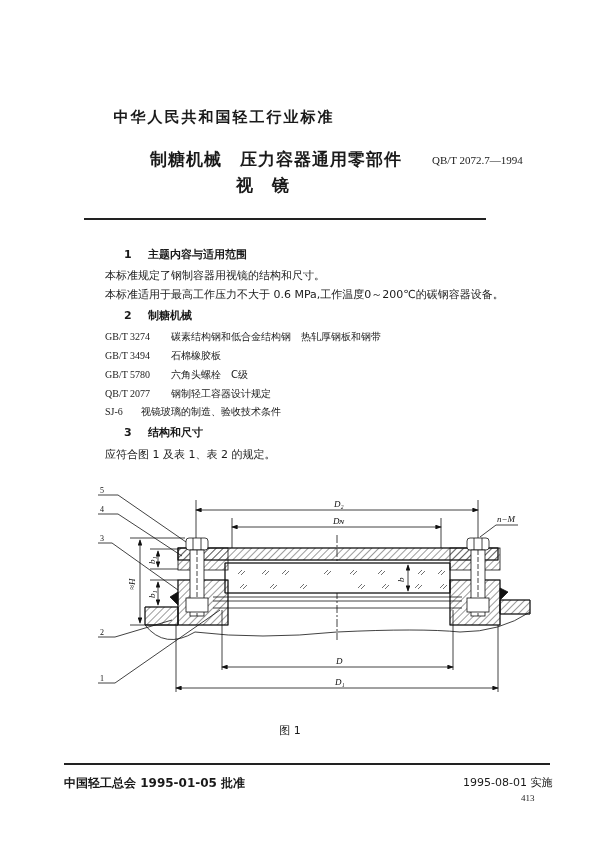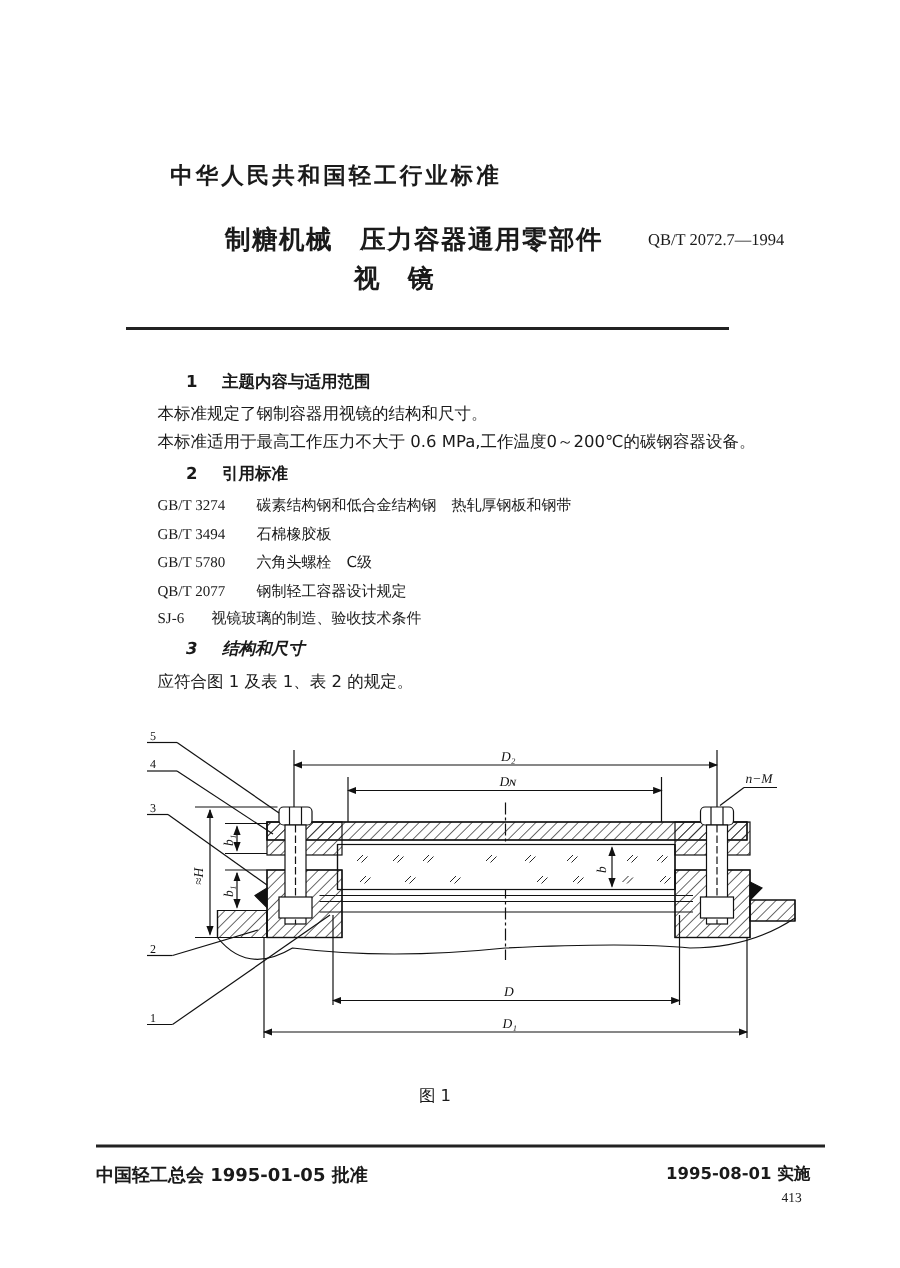--- a/index.html
+++ b/index.html
@@ -38,21 +38,21 @@
     .para { font-size: 11px; font-family: "DejaVu Sans", sans-serif; }
     .ref { font-size: 10px; }
     .ref .code { display: inline-block; width: 66px; font-family: "Liberation Serif", serif; }
     .ref .nm { font-family: "DejaVu Sans", sans-serif; }
     .fig-cap {
       left: 0; width: 600px; top: 723px; text-align: center;
       font-family: "DejaVu Sans", sans-serif; font-size: 11px;
     }
     .fig-cap span { position: relative; left: -10px; }
     .foot-left { left: 64px; top: 775px; font-family: "DejaVu Sans", sans-serif; font-weight: bold; font-size: 12px; }
-    .foot-right { left: 444px; top: 775px; font-family: "DejaVu Sans", sans-serif; font-weight: bold; font-size: 11px; text-align: right; }
+    .foot-right { left: 463px; top: 775px; font-family: "DejaVu Sans", sans-serif; font-weight: normal; font-size: 11px; text-align: right; }
     .pageno { left: 521px; top: 793px; font-size: 9px; font-family: "Liberation Serif", serif; }
     svg.draw { position: absolute; left: 0; top: 0; }
     .dimlbl { font-family: "Liberation Serif", serif; font-style: italic; font-size: 9px; fill: #111; }
     .ptlbl { font-family: "Liberation Serif", serif; font-size: 8px; fill: #111; }
   </style>
 </head>
 <body>
 
 <div class="abs org"><span>中华人民共和国轻工行业标准</span></div>
 <div class="abs title1">制糖机械　压力容器通用零部件</div>
@@ -60,39 +60,39 @@
 <div class="abs stdno">QB/T 2072.7—1994</div>
 <div class="rule" style="top:218px;"></div>
 
 <div class="abs sec" style="left:84px; top:247px;">
   <span class="num">1</span><span>主题内容与适用范围</span>
 </div>
 <div class="abs para" style="left:105px; top:268px;">本标准规定了钢制容器用视镜的结构和尺寸。</div>
 <div class="abs para" style="left:105px; top:287px;">本标准适用于最高工作压力不大于 0.6 MPa,工作温度0～200℃的碳钢容器设备。</div>
 
 <div class="abs sec" style="left:84px; top:308px;">
-  <span class="num">2</span><span>引用标准</span>
+  <span class="num">2</span><span>制糖机械</span>
 </div>
 <div class="abs ref" style="left:105px; top:330px;">
   <span class="code">GB/T 3274</span><span class="nm">碳素结构钢和低合金结构钢　热轧厚钢板和钢带</span>
 </div>
 <div class="abs ref" style="left:105px; top:349px;">
   <span class="code">GB/T 3494</span><span class="nm">石棉橡胶板</span>
 </div>
 <div class="abs ref" style="left:105px; top:368px;">
   <span class="code">GB/T 5780</span><span class="nm">六角头螺栓　C级</span>
 </div>
 <div class="abs ref" style="left:105px; top:387px;">
   <span class="code">QB/T 2077</span><span class="nm">钢制轻工容器设计规定</span>
 </div>
 <div class="abs ref" style="left:105px; top:405px;">
   <span class="code" style="width:36px;">SJ-6</span><span class="nm">视镜玻璃的制造、验收技术条件</span>
 </div>
 
-<div class="abs sec" style="left:84px; top:425px;font-style:italic;">
+<div class="abs sec" style="left:84px; top:425px;">
   <span class="num">3</span><span>结构和尺寸</span>
 </div>
 <div class="abs para" style="left:105px; top:447px;">应符合图 1 及表 1、表 2 的规定。</div>
 
 <svg class="draw" width="600" height="845" viewBox="0 0 600 845">
   <defs>
     <pattern id="hatch" width="5" height="5" patternUnits="userSpaceOnUse" patternTransform="rotate(45)">
       <line x1="0" y1="0" x2="0" y2="5" stroke="#222" stroke-width="0.9"></line>
     </pattern>
     <marker id="arr" markerWidth="8" markerHeight="6" refX="7" refY="3" orient="auto">

